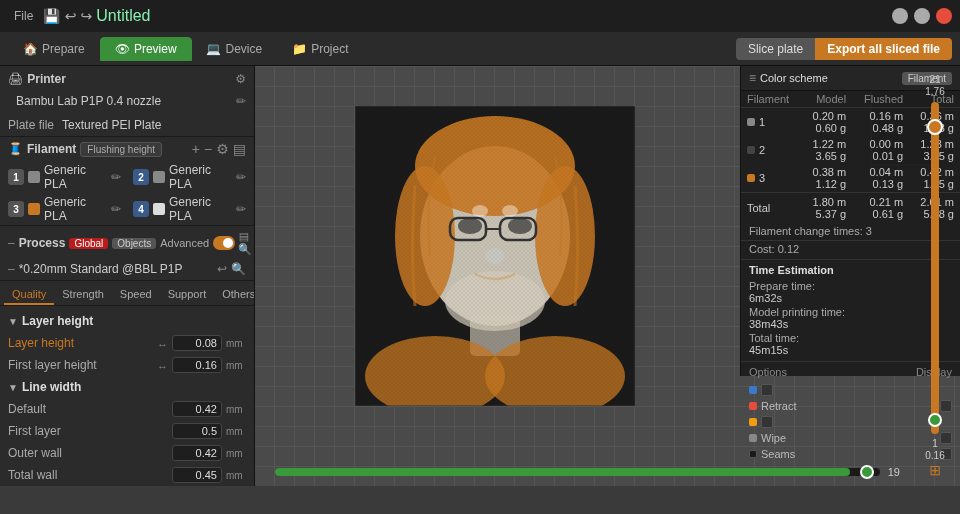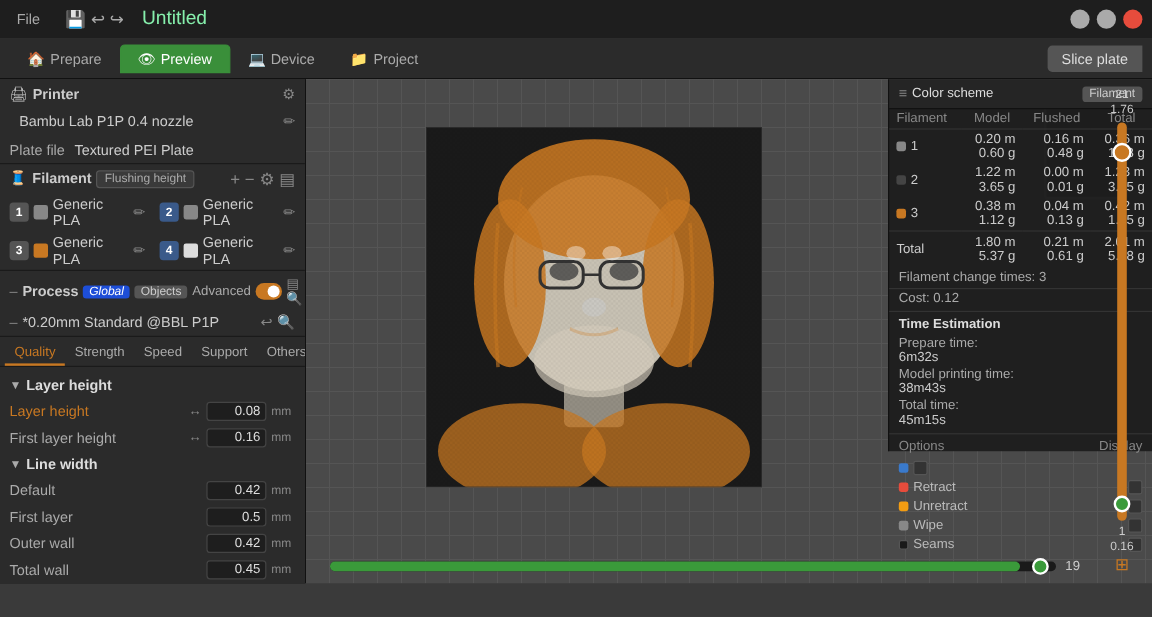--- a/index.html
+++ b/index.html
@@ -1,19 +1,19 @@
 <!DOCTYPE html>
 <html><head>
   <meta charset="utf-8">
   <style>
     * { margin: 0; padding: 0; box-sizing: border-box; }
     body { width: 960px; height: 514px; overflow: hidden; font-family: 'Segoe UI', Arial, sans-serif; font-size: 12px; background: #3a3a3a; color: #ddd; }
 
     
-    #topbar { display: flex; align-items: center; height: 32px; background: #1e1e1e; padding: 0 8px; gap: 15px; }
+    #topbar { display: flex; align-items: center; height: 32px; background: #1e1e1e; padding: 0 8px; gap: 4px; }
     #topbar .win-btn { width: 16px; height: 16px; border-radius: 50%; border: none; cursor: pointer; }
     #topbar .win-btn.min { background: #aaa; }
     #topbar .win-btn.max { background: #aaa; }
     #topbar .win-btn.close { background: #e74c3c; }
 
     
     #navtabs { display: flex; align-items: center; height: 34px; background: #2b2b2b; padding: 0 8px; gap: 0; border-bottom: 1px solid #111; }
     .nav-tab { display: flex; align-items: center; gap: 4px; padding: 4px 14px; cursor: pointer; color: #aaa; font-size: 12px; border-radius: 4px 4px 0 0; border: 1px solid transparent; }
     .nav-tab.active { background: #3a8f3a; color: #fff; border-color: #3a8f3a; }
     #navtabs .slice-btn { margin-left: auto; background: #555; color: #ddd; border: none; border-radius: 4px 0 0 4px; padding: 4px 12px; cursor: pointer; font-size: 12px; }
@@ -47,21 +47,21 @@
 
     .filament-row { display: flex; align-items: center; padding: 2px 8px; gap: 4px; font-size: 12px; }
     .fil-num { width: 16px; height: 16px; border-radius: 3px; display: flex; align-items: center; justify-content: center; color: #fff; font-size: 10px; font-weight: bold; flex-shrink: 0; }
     .fil-color { width: 12px; height: 12px; border-radius: 2px; flex-shrink: 0; }
     .fil-name { color: #ccc; flex: 1; font-size: 12px; }
     .fil-edit { color: #888; cursor: pointer; font-size: 12px; }
 
     .process-header { display: flex; align-items: center; padding: 4px 8px; gap: 4px; }
     .proc-title { color: #ccc; font-weight: bold; font-size: 12px; }
     .proc-badge { border-radius: 3px; padding: 0 5px; font-size: 10px; color: #fff; }
-    .proc-badge.global { background: #1d4ed8; font-style: italic; }
+    .proc-badge.global { background: #b91c1c; }
     .proc-badge.objects { background: #555; color: #ccc; }
     .proc-adv { margin-left: auto; display: flex; align-items: center; gap: 4px; font-size: 11px; color: #aaa; }
     .proc-toggle { width: 28px; height: 14px; background: #c87822; border-radius: 7px; display: flex; align-items: center; padding: 0 2px; cursor: pointer; }
     .proc-toggle-dot { width: 10px; height: 10px; background: #fff; border-radius: 50%; margin-left: auto; }
 
     .profile-row { display: flex; align-items: center; padding: 2px 8px 4px; gap: 4px; font-size: 12px; color: #ccc; }
     .profile-row .prof-icon { color: #888; }
     .profile-row .prof-name { flex: 1; }
     .profile-row .prof-actions { display: flex; gap: 4px; color: #888; }
 
@@ -105,21 +105,21 @@
     .slider-value { color: #ccc; font-size: 11px; white-space: nowrap; }
 
     
     #right-overlay { position: absolute; top: 0; right: 0; width: 220px; background: rgba(30,30,30,0.97); border-left: 1px solid #111; height: 310px; }
     .color-scheme-header { display: flex; align-items: center; padding: 5px 8px; gap: 4px; background: #252525; border-bottom: 1px solid #111; }
     .cs-title { color: #ddd; font-size: 11px; }
     .cs-filament-tag { background: #555; color: #ccc; border-radius: 3px; padding: 1px 6px; font-size: 10px; margin-left: auto; }
 
     .filament-table { width: 100%; border-collapse: collapse; font-size: 11px; }
     .filament-table th { color: #888; font-weight: normal; padding: 2px 6px; text-align: left; border-bottom: 1px solid #333; }
-    .filament-table th:not(:first-child) { text-align: center; }
+    .filament-table th:not(:first-child) { text-align: right; }
     .filament-table td { padding: 2px 6px; color: #ccc; }
     .filament-table td:not(:first-child) { text-align: right; }
     .fil-cell { display: flex; align-items: center; gap: 4px; }
     .fil-dot { width: 8px; height: 8px; border-radius: 2px; flex-shrink: 0; }
     .table-total-row td { border-top: 1px solid #333; color: #ccc; padding-top: 3px; }
 
     .filament-change { padding: 3px 8px; color: #aaa; font-size: 11px; border-bottom: 1px solid #333; }
     .cost-row { padding: 2px 8px 4px; color: #aaa; font-size: 11px; border-bottom: 1px solid #333; }
 
     .time-estimation { padding: 4px 8px; }
@@ -176,20 +176,21 @@
   </div>
   <div class="nav-tab">
     <span>💻</span>
     <span>Device</span>
   </div>
   <div class="nav-tab">
     <span>📁</span>
     <span>Project</span>
   </div>
   <button class="slice-btn">Slice plate</button>
+  <button class="export-btn">Export all sliced file</button>
 </div>
 
 <div id="main">
 
   <div id="leftpanel">
 
     <div class="panel-section">
       <div class="panel-section-header">
         <span>🖨</span>
         <span class="section-title">Printer</span>
@@ -494,21 +495,20 @@
           <div class="opt-color" style="background:#3a7acc;"></div>
           <div class="opt-checkbox"></div>
         </div>
         <div class="option-row">
           <div class="opt-color" style="background:#e74c3c;"></div>
           <span class="opt-label">Retract</span>
           <div class="opt-checkbox"></div>
         </div>
         <div class="option-row">
           <div class="opt-color" style="background:#f39c12;"></div>
-          <span class="opt-label">Unretract</span>
           <div class="opt-checkbox"></div>
         </div>
         <div class="option-row">
           <div class="opt-color" style="background:#888;"></div>
           <span class="opt-label">Wipe</span>
           <div class="opt-checkbox"></div>
         </div>
         <div class="option-row">
           <div class="opt-color" style="background:#1a1a1a;border:1px solid #555;"></div>
           <span class="opt-label">Seams</span>

